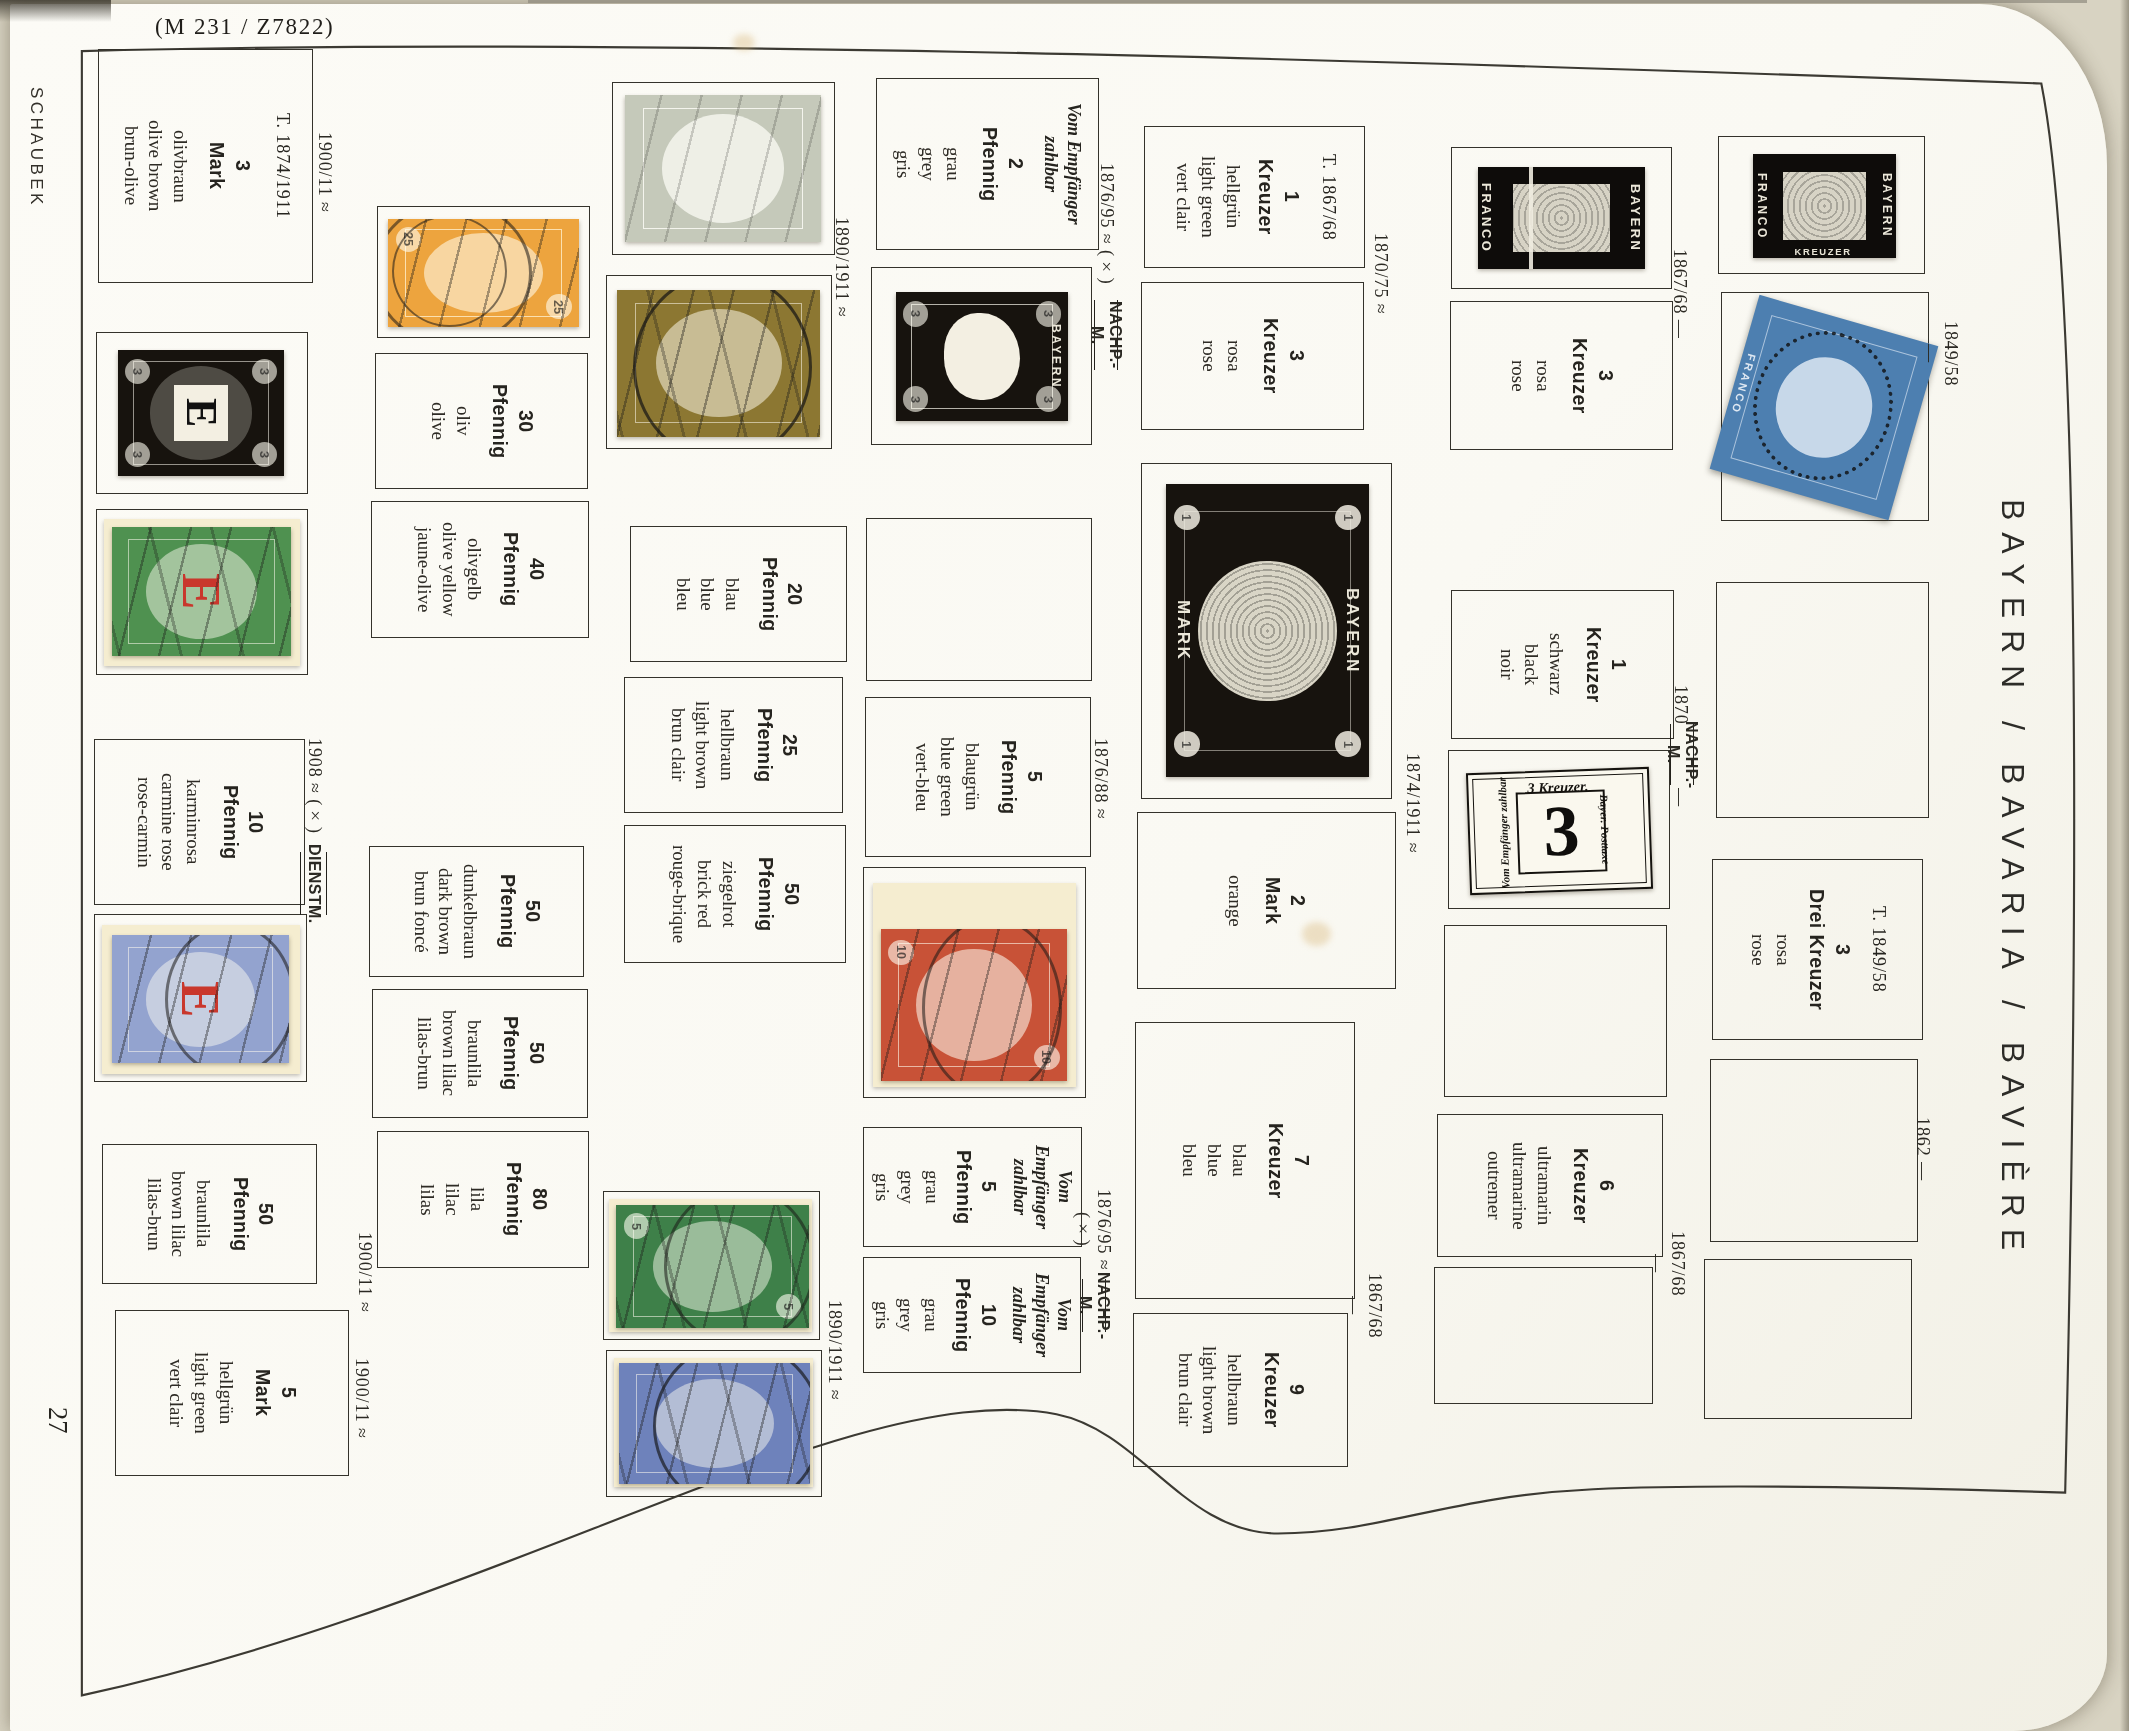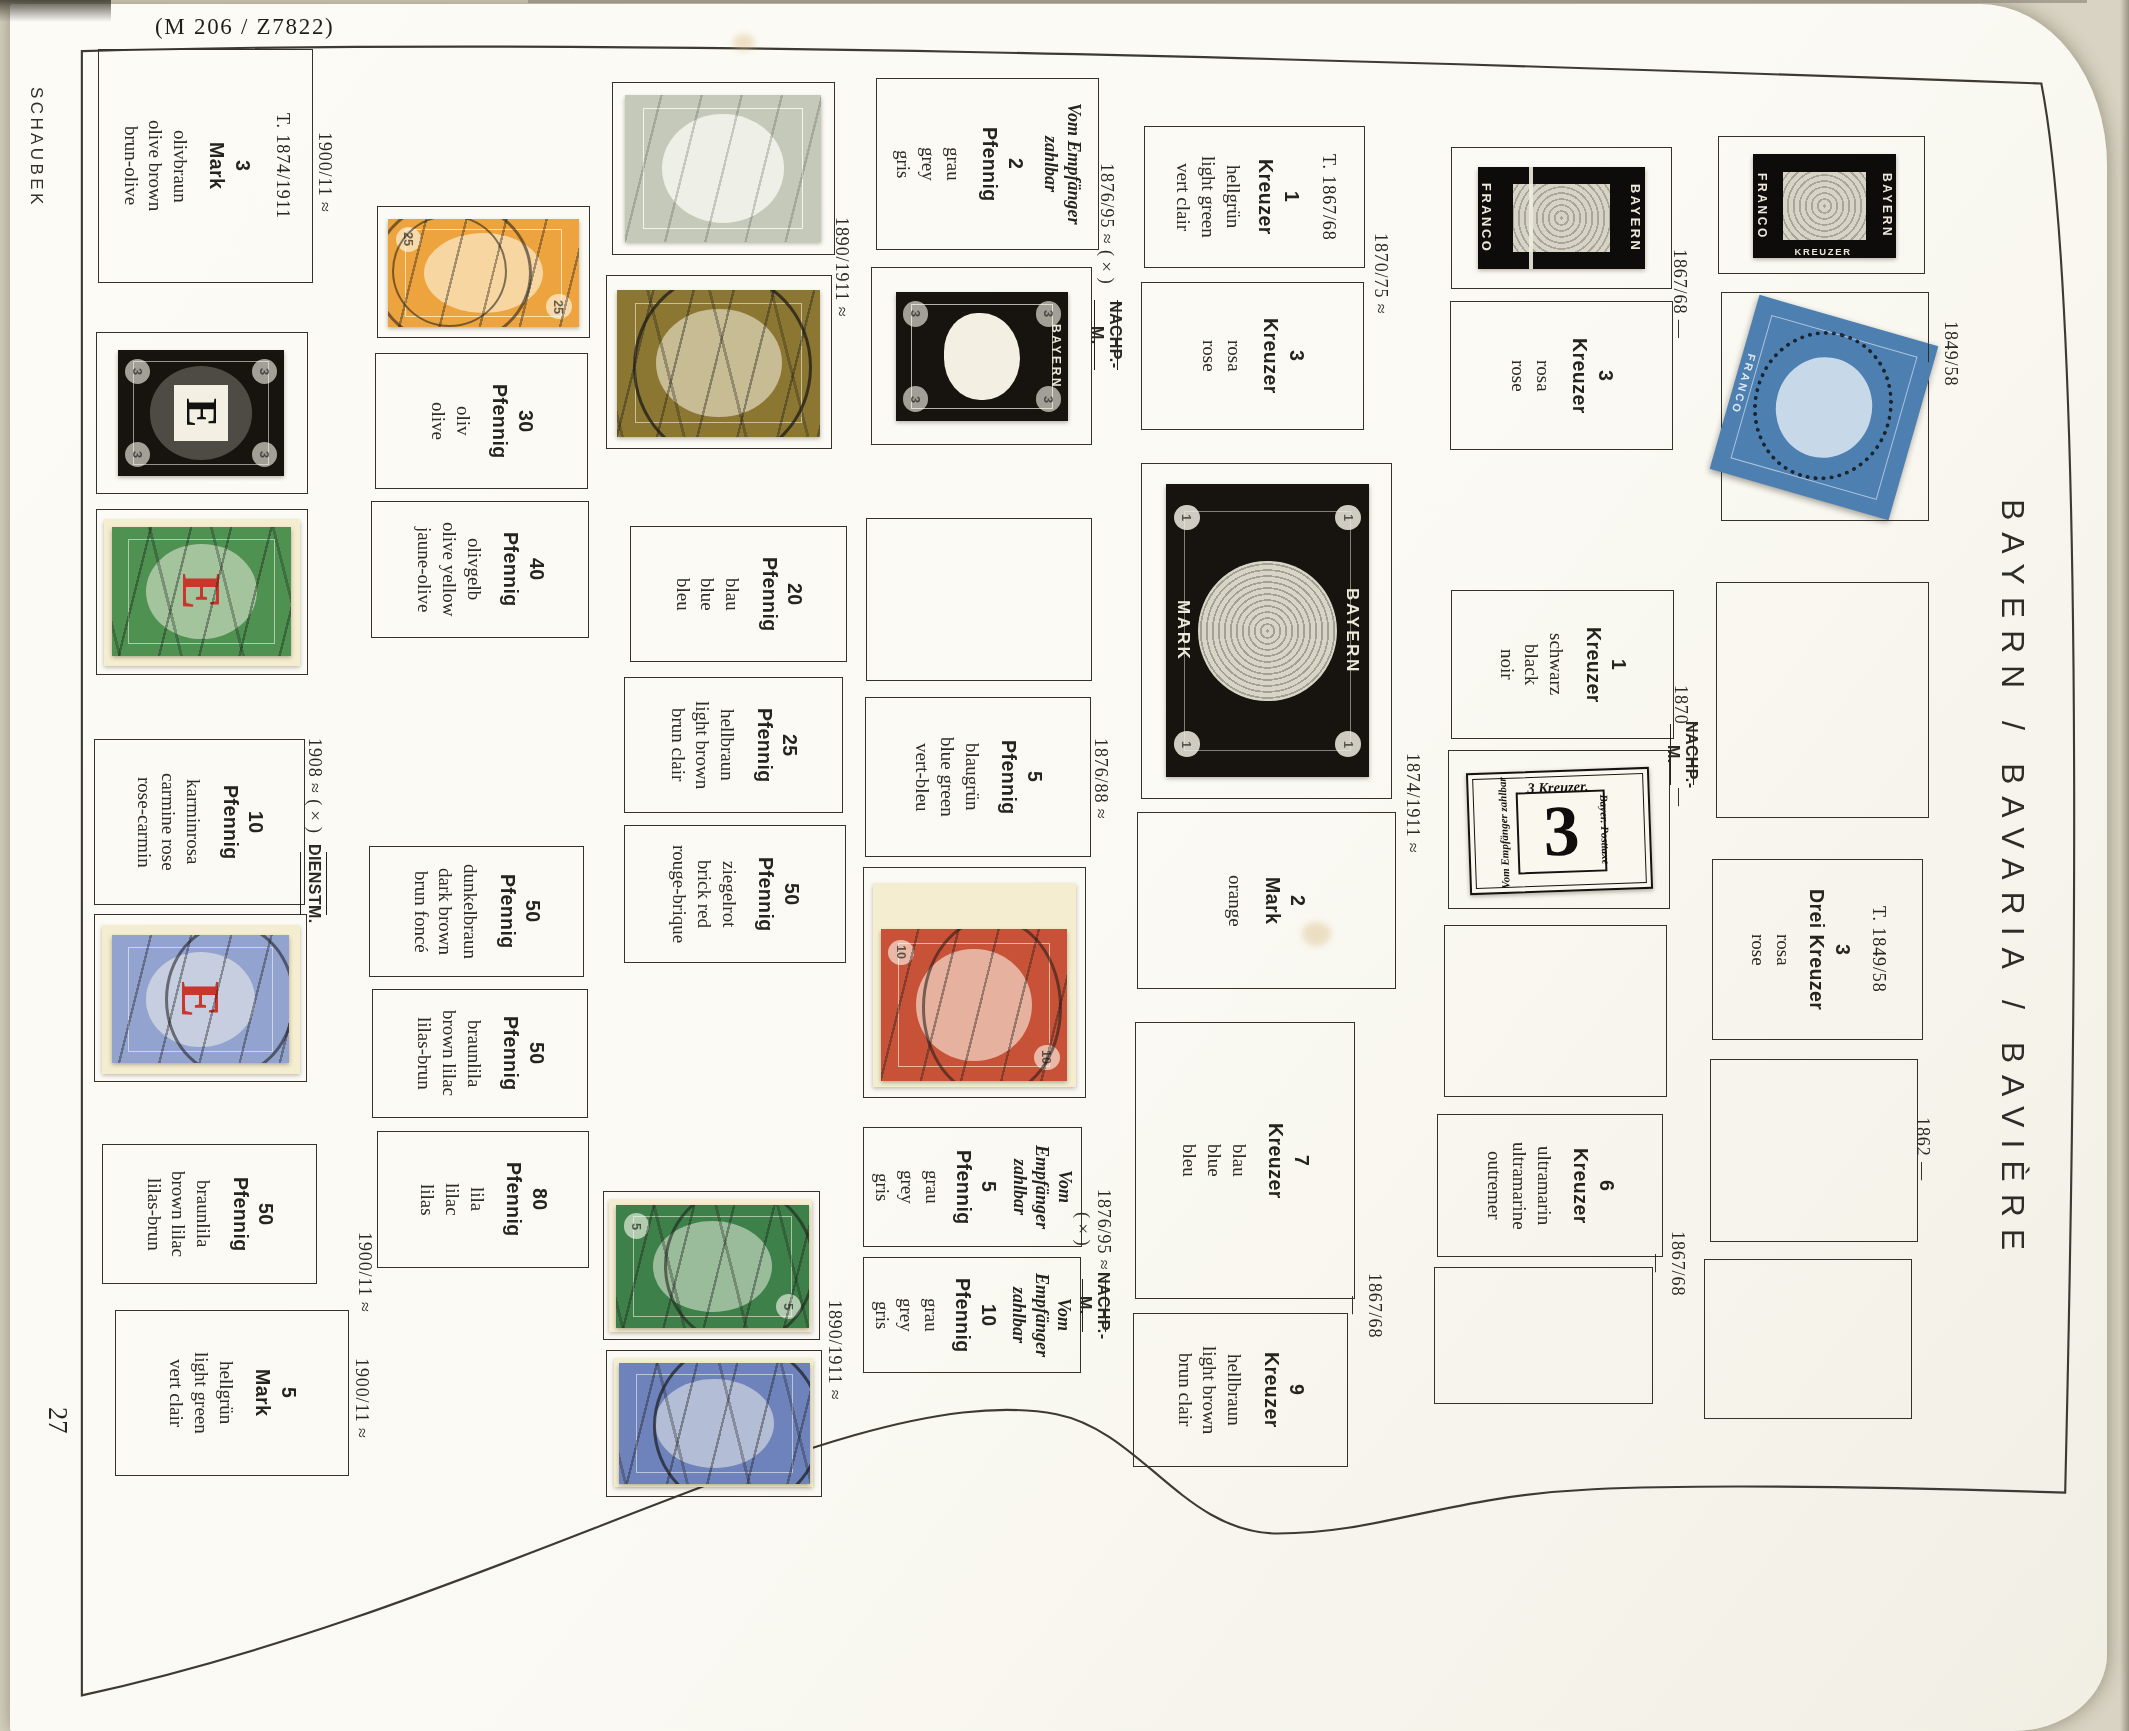--- a/index.html
+++ b/index.html
@@ -80,21 +80,21 @@
 
   <svg class="frame" width="2130" height="1732" viewBox="0 0 2500 2033">
     <path d="M 96 1990 L 96 60 C 700 44 1500 66 2396 98 C 2436 300 2444 900 2424 1752
              C 2200 1745 2000 1742 1870 1748 C 1700 1756 1620 1800 1500 1800
              C 1390 1800 1340 1680 1240 1660 C 1000 1615 600 1880 96 1990 Z" fill="none" stroke="#3c3a33" stroke-width="2.5"></path>
   </svg>
 
   <div class="fox" style="left:1302px;top:922px;width:29px;height:24px;"></div>
   <div class="fox" style="left:733px;top:34px;width:22px;height:17px;"></div>
 
-  <div class="catalog" style="left:155px;top:13.6px;">(M 206 / Z7822)</div>
+  <div class="catalog" style="left:155px;top:13.6px;">(M 231 / Z7822)</div>
   <div class="brand" style="left:20.4px;top:87px;width:31px;height:128px;">SCHAUBEK</div>
   <div class="pagenum" style="left:39px;top:1394px;width:36px;height:53px;">27</div>
   <div class="title" style="left:1985px;top:382px;width:55px;height:997px;">BAYERN / BAVARIA / BAVIÈRE</div>
 
   <div class="box" style="left:98px;top:49px;width:213px;height:232px;">
     <div class="vt">
       <div class="hdr">T. 1874/1911</div>
       <div class="val">3
 Mark</div>
       <div class="clr">olivbraun

